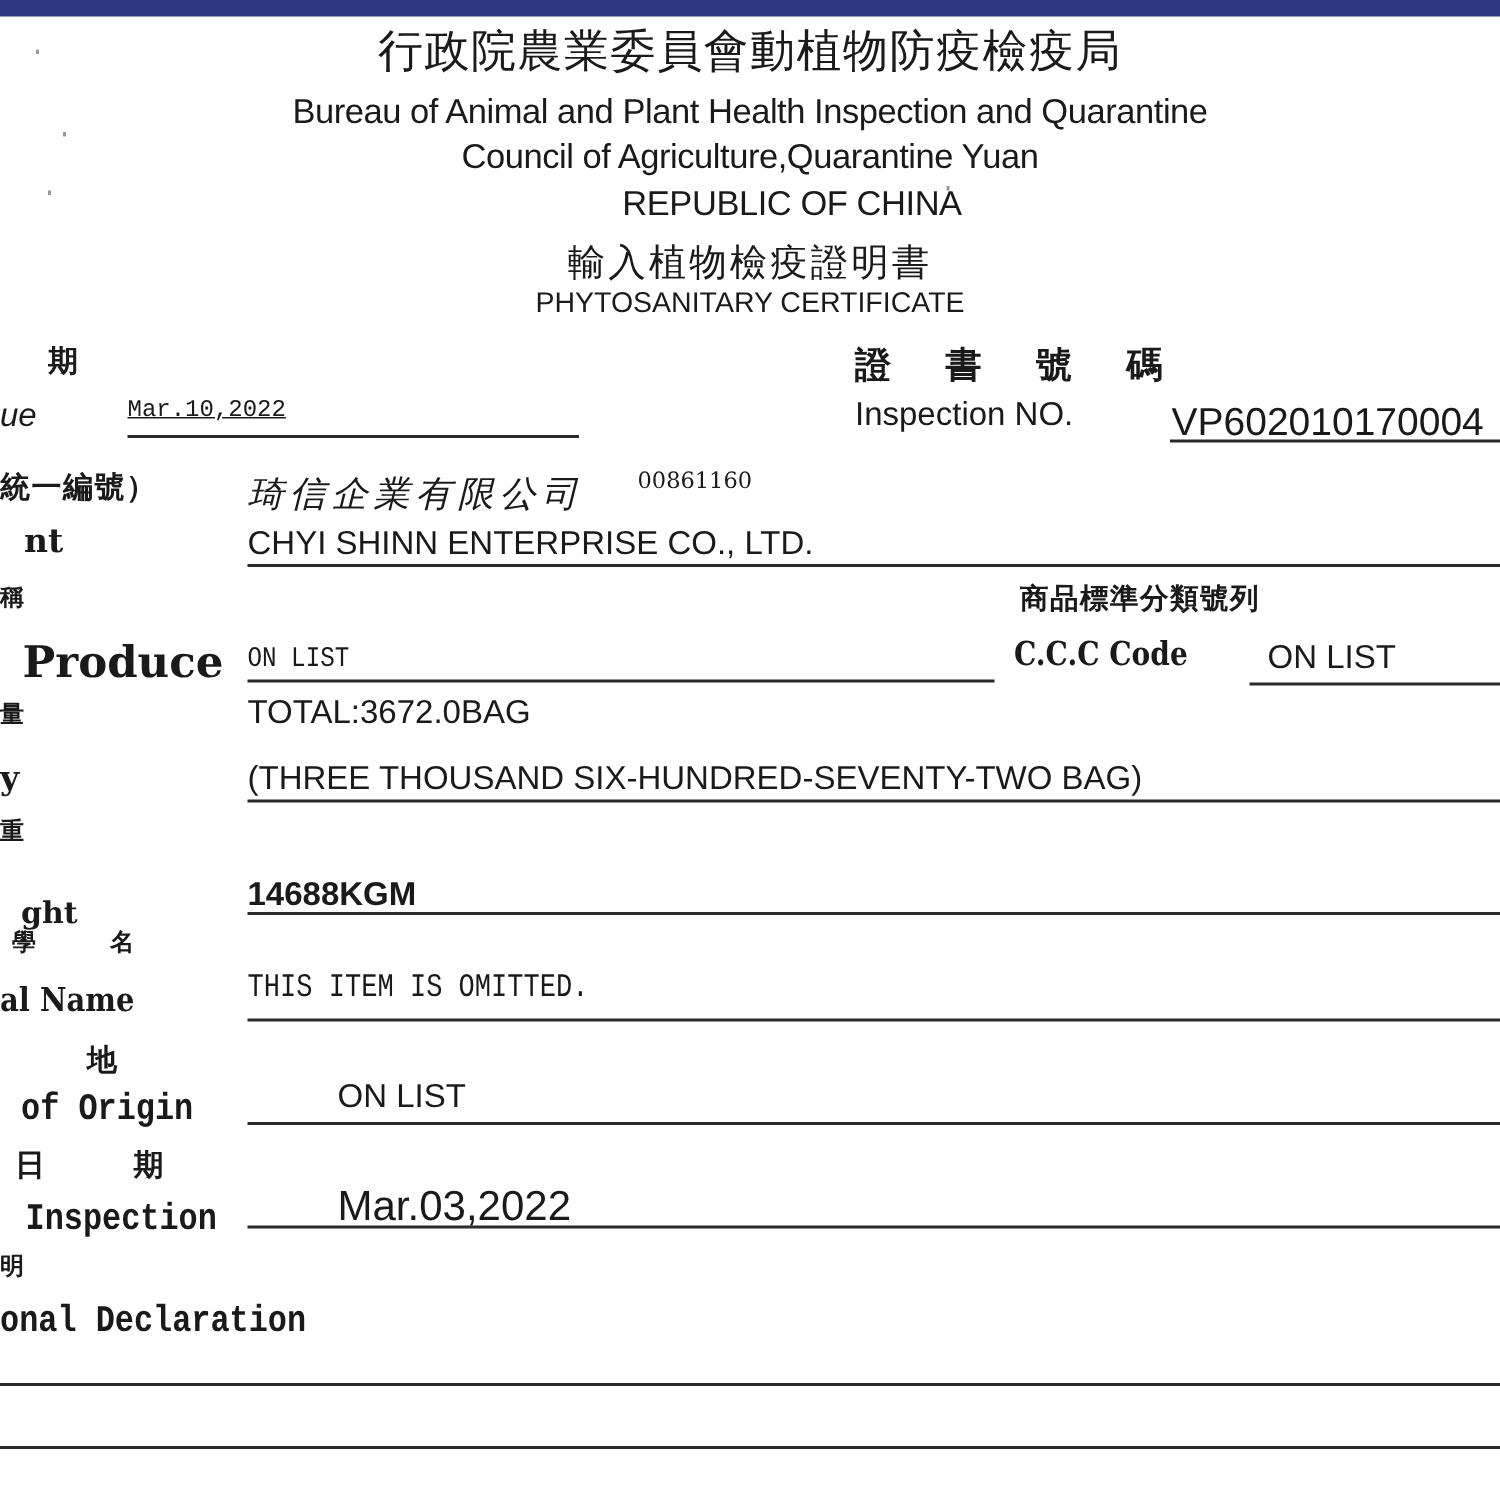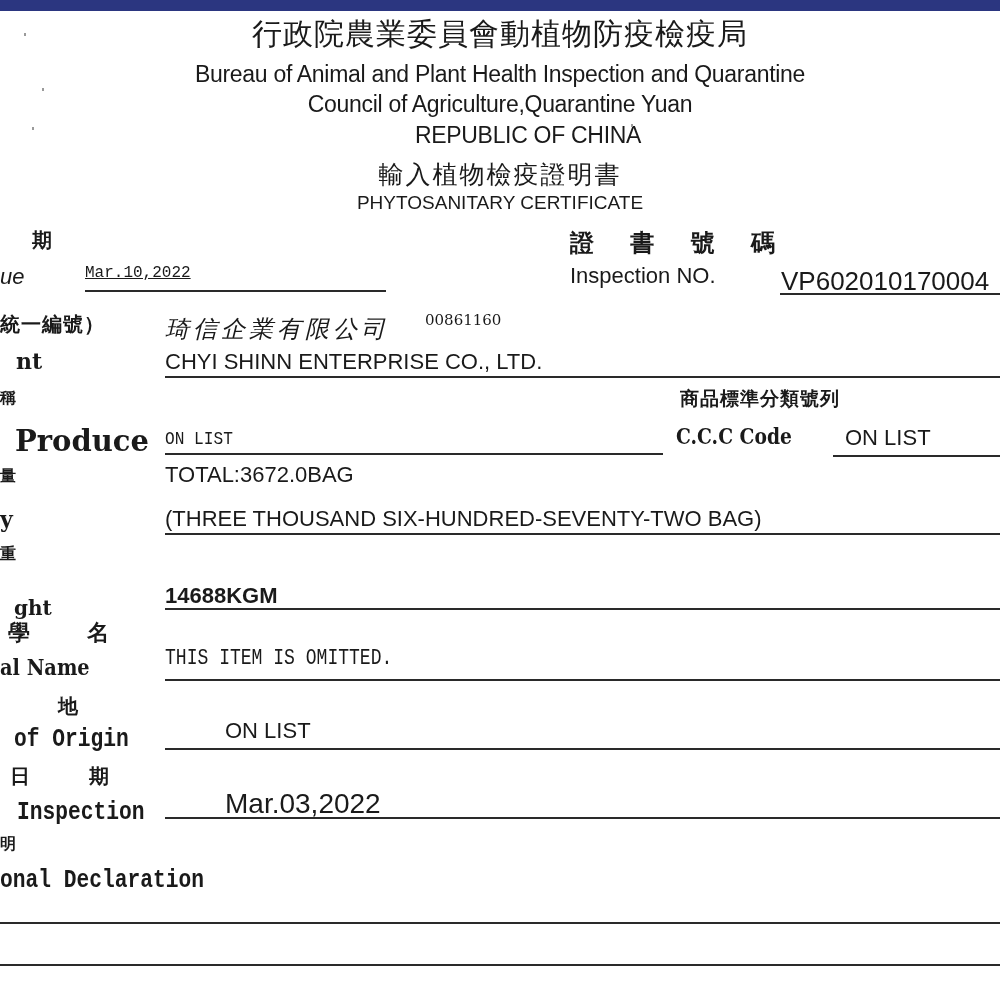--- a/index.html
+++ b/index.html
@@ -61,21 +61,21 @@
 <div class="abs sans" style="left:165px; top:462px; font-size:22px;">TOTAL:3672.0BAG</div>
 <div class="abs serif" style="left:0px; top:506px; font-size:22px;">y</div>
 <div class="abs sans" style="left:165px; top:506px; font-size:22px;">(THREE THOUSAND SIX-HUNDRED-SEVENTY-TWO BAG)</div>
 <div class="line" style="left:165px; top:533px; width:835px;"></div>
 
 <div class="abs cjk" style="left:0px; top:544px; font-size:16px;">重</div>
 <div class="abs serif" style="left:0px; top:596px; font-size:20px;margin-left:14px;">ght</div>
 <div class="abs sans" style="left:165px; top:583px; font-size:22px;font-weight:bold;">14688KGM</div>
 <div class="line" style="left:165px; top:608px; width:835px;"></div>
 
-<div class="abs cjk" style="left:8px; top:618px; font-size:22px; letter-spacing:22px;font-family:Liberation Mono, monospace;">學 名</div>
+<div class="abs cjk" style="left:8px; top:618px; font-size:16px; letter-spacing:22px;">學 名</div>
 <div class="abs serif" style="left:0px; top:654px; font-size:22px; transform:scaleX(0.88); transform-origin:left;">al Name</div>
 <div class="abs mono" style="left:165px; top:646px; font-size:22px; transform:scaleX(0.82); transform-origin:left;">THIS ITEM IS OMITTED.</div>
 <div class="line" style="left:165px; top:679px; width:835px;"></div>
 
 <div class="abs cjk" style="left:58px; top:693px; font-size:20px;">地</div>
 <div class="abs mono" style="left:14px; top:725px; font-size:25px; font-weight:bold; transform:scaleX(0.85); transform-origin:left;">of Origin</div>
 <div class="abs sans" style="left:225px; top:718px; font-size:22px;">ON LIST</div>
 <div class="line" style="left:165px; top:748px; width:835px;"></div>
 
 <div class="abs cjk" style="left:10px; top:763px; font-size:20px; letter-spacing:26px;">日 期</div>

